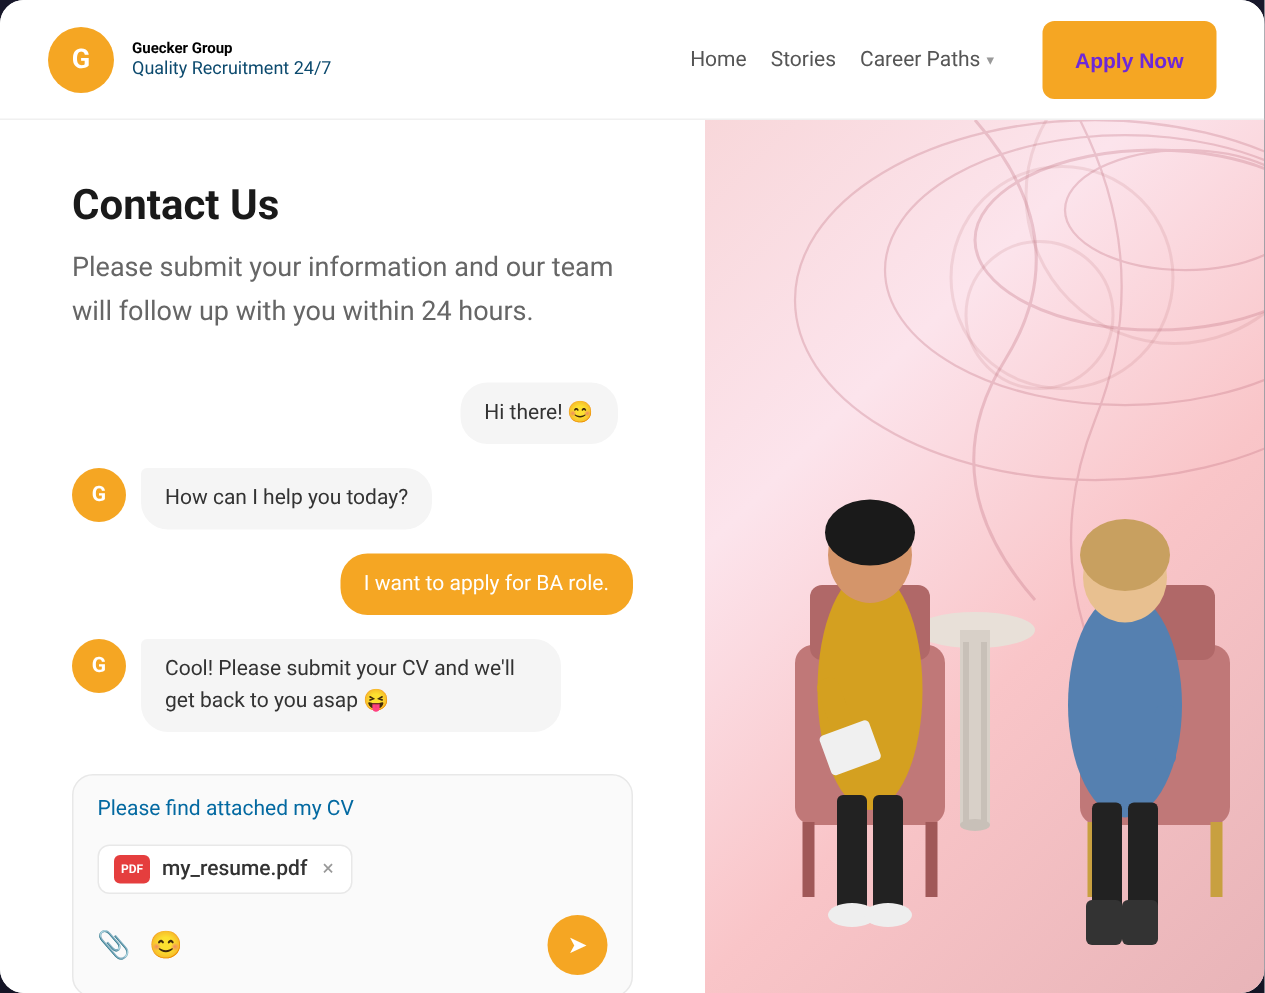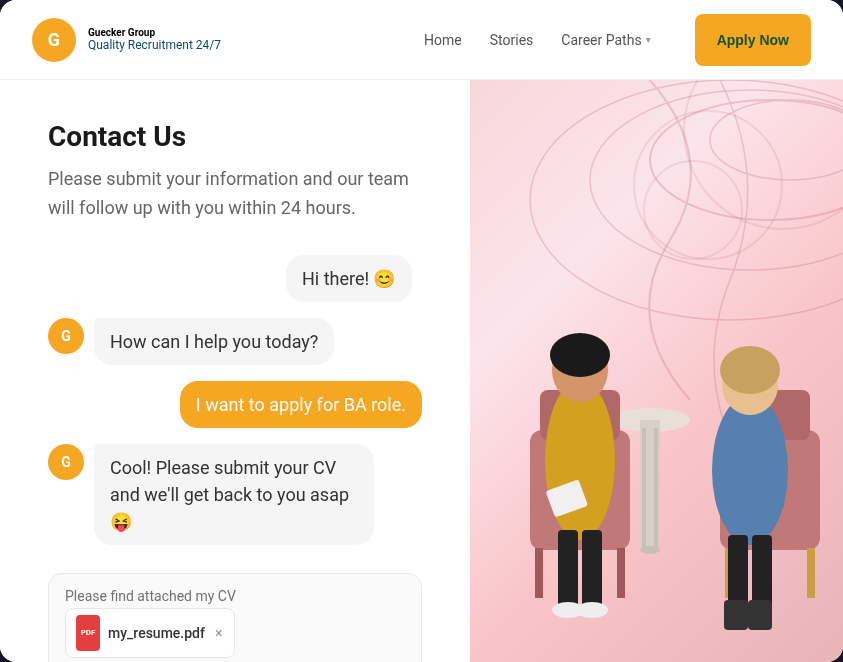--- a/index.html
+++ b/index.html
@@ -54,40 +54,40 @@
       font-size: 10px;
       color: #000000;
     }
     .logo-text .tagline {
       font-size: 12px;
       color: #0c4a6e;
     }
     .nav {
       display: flex;
       align-items: center;
-      gap: 28px;
+      gap: 16px;
     }
     .nav-link {
       font-size: 14px;
       color: #555;
       cursor: pointer;
       text-decoration: none;
     }
     .nav-link.dropdown {
       display: flex;
       align-items: center;
       gap: 4px;
     }
     .chevron {
       font-size: 10px;
       color: #999;
     }
     .apply-btn {
       background: #f5a623;
-      color: #14532d;
+      color: #6d28d9;
       border: none;
       border-radius: 8px;
       padding: 18px 22px;
       font-size: 14px;
       font-weight: 600;
       cursor: pointer;
       margin-left: 16px;
     }
     
     .main-content {
@@ -139,57 +139,58 @@
       justify-content: center;
       color: #fff;
       font-weight: 700;
       font-size: 14px;
       flex-shrink: 0;
     }
     .bubble {
       background: #f5f5f5;
       border-radius: 18px;
       padding: 10px 16px;
-      font-size: 18px;
+      font-size: 14px;
       color: #333;
       max-width: 280px;
       line-height: 1.5;
     }
     .bubble.user {
       background: #f5a623;
       color: #fff;
     }
     .bubble.first {
       border-top-left-radius: 4px;
     }
     
     .input-area {
       border: 1.5px solid #e8e8e8;
       border-radius: 14px;
       padding: 14px 16px;
       background: #fafafa;
     }
     .input-text {
       font-size: 14px;
-      color: #737373;
+      color: #0369a1;
+      margin-bottom: 12px;
       min-height: 20px;
     }
     .attachment-chip {
       display: inline-flex;
       align-items: center;
       gap: 8px;
       background: #fff;
       border: 1px solid #e8e8e8;
       border-radius: 8px;
       padding: 6px 10px;
       margin-bottom: 14px;
     }
     .pdf-icon {
       width: 24px;
-      height: 36px;
+      height: 19px;
       background: #e53e3e;
       border-radius: 4px;
       display: flex;
       align-items: center;
       justify-content: center;
       color: #fff;
       font-size: 8px;
       font-weight: 700;
       flex-shrink: 0;
     }

